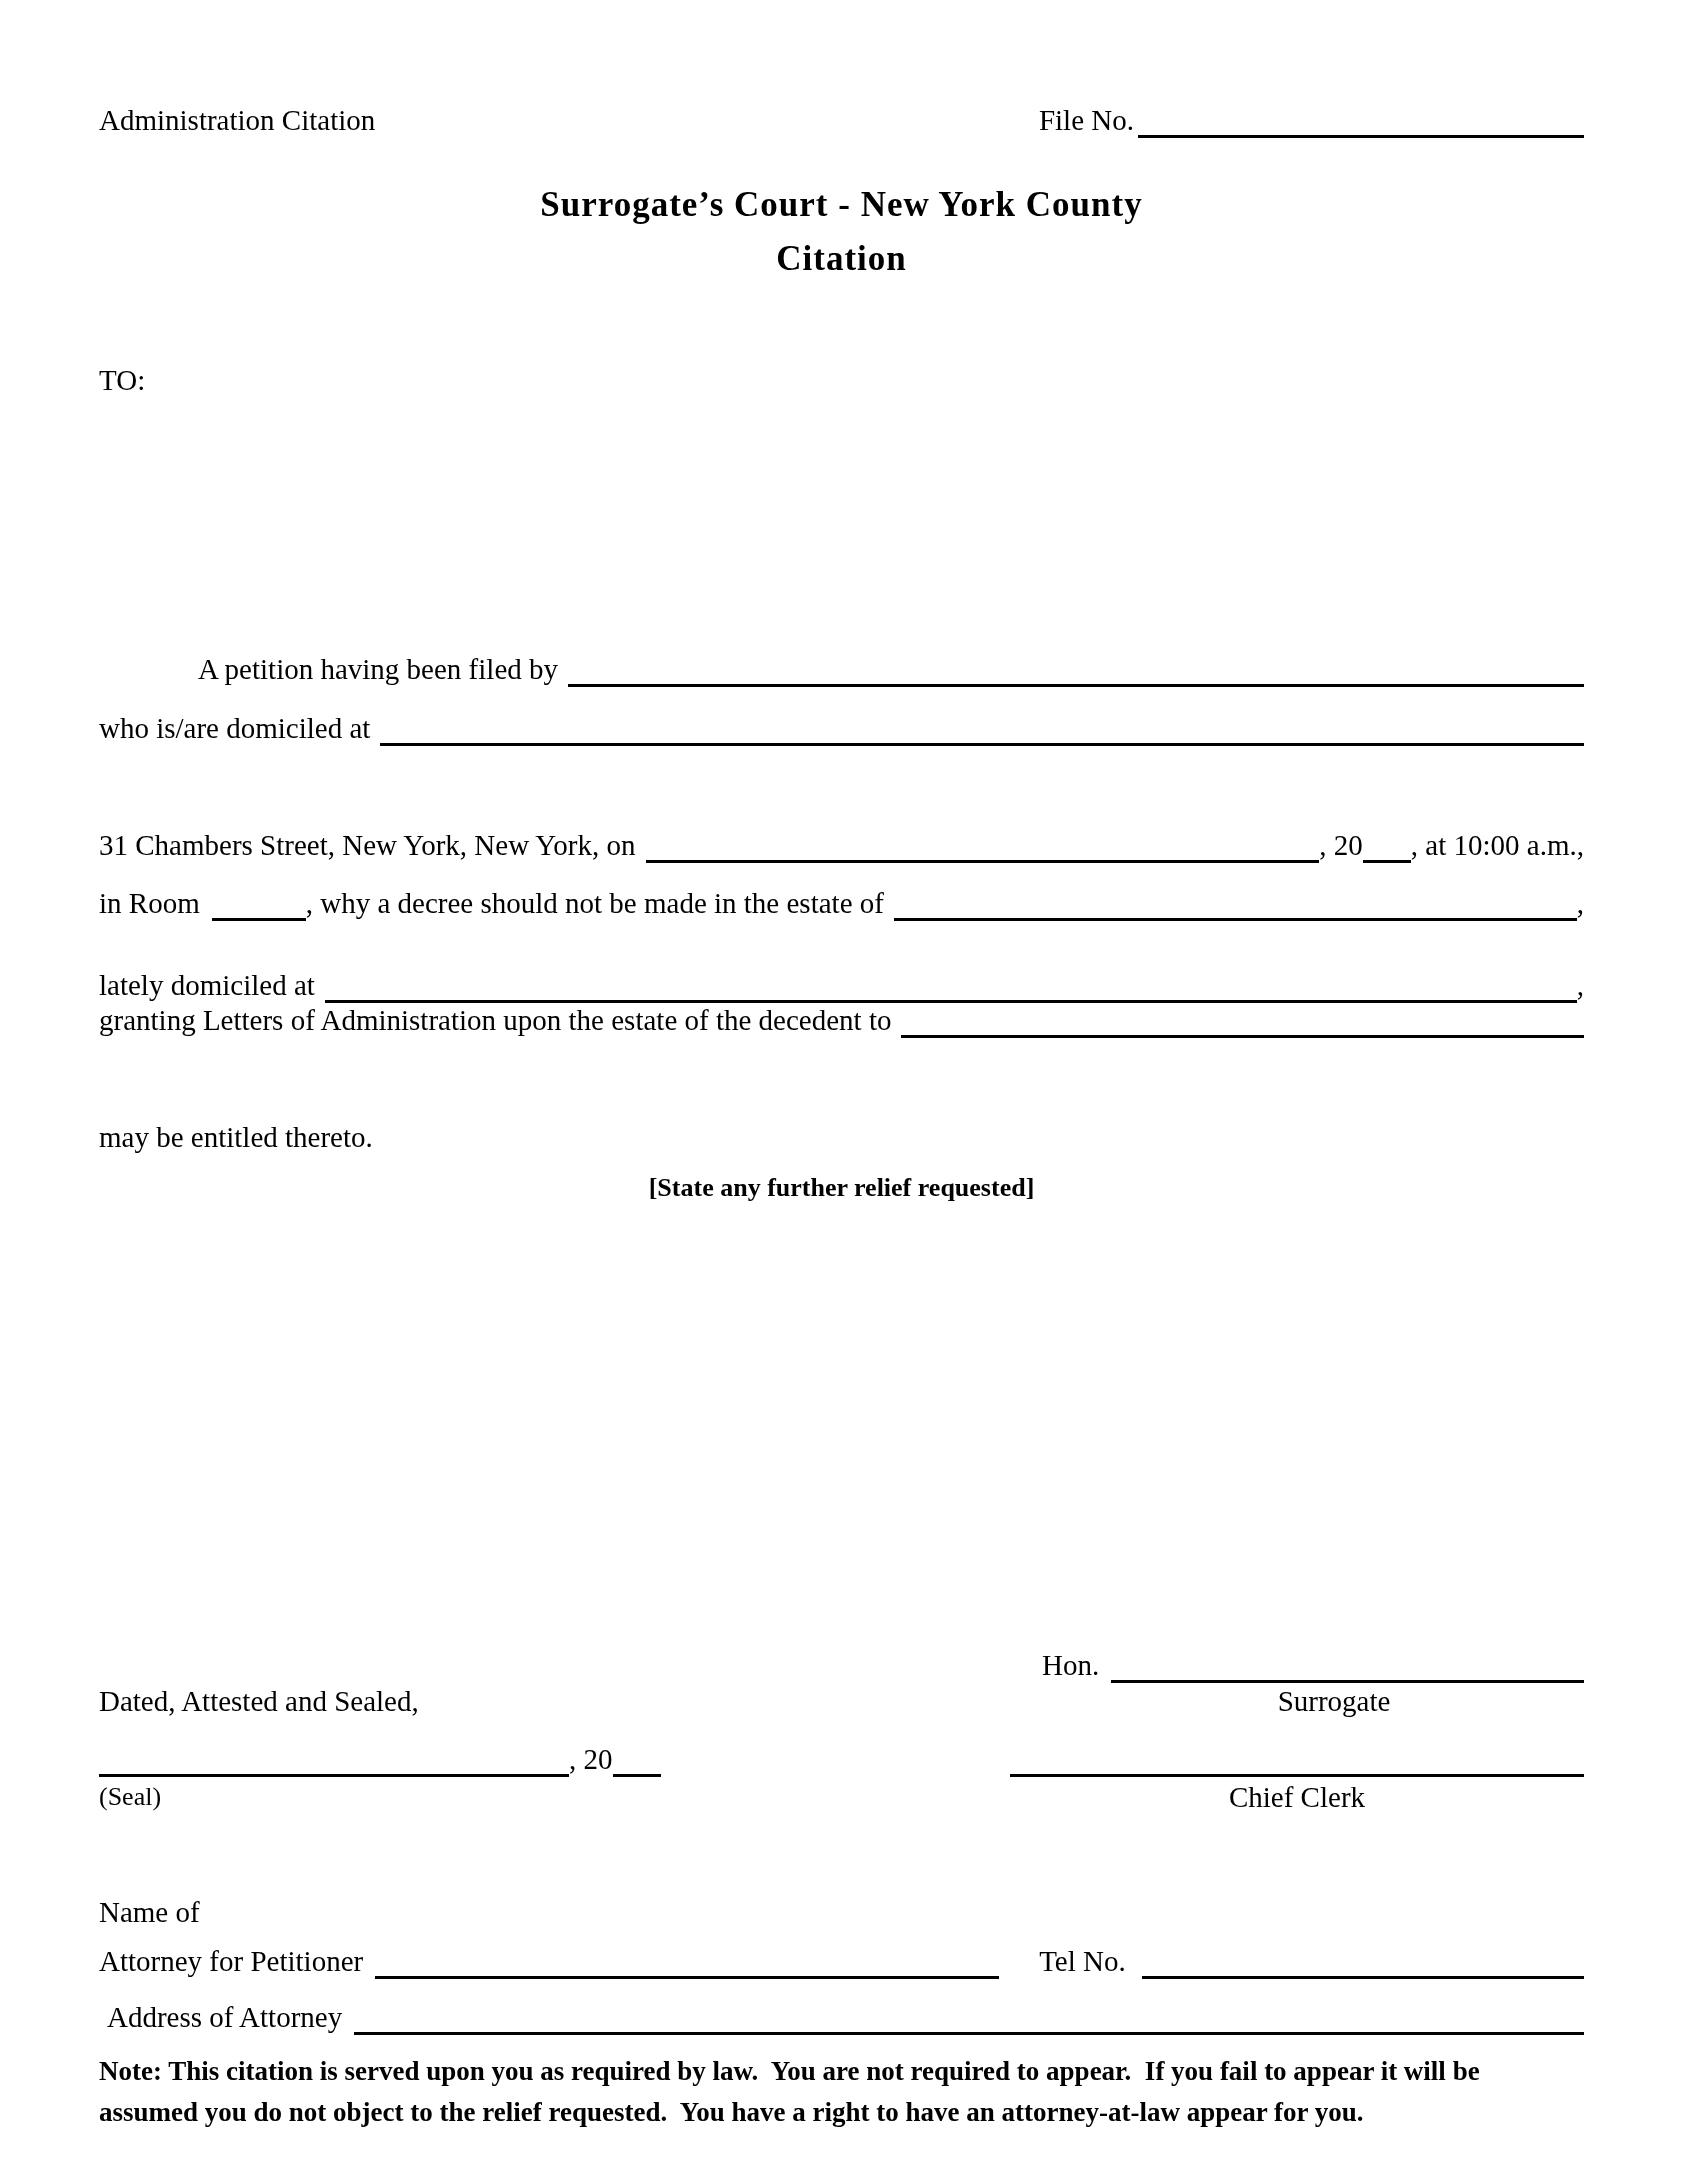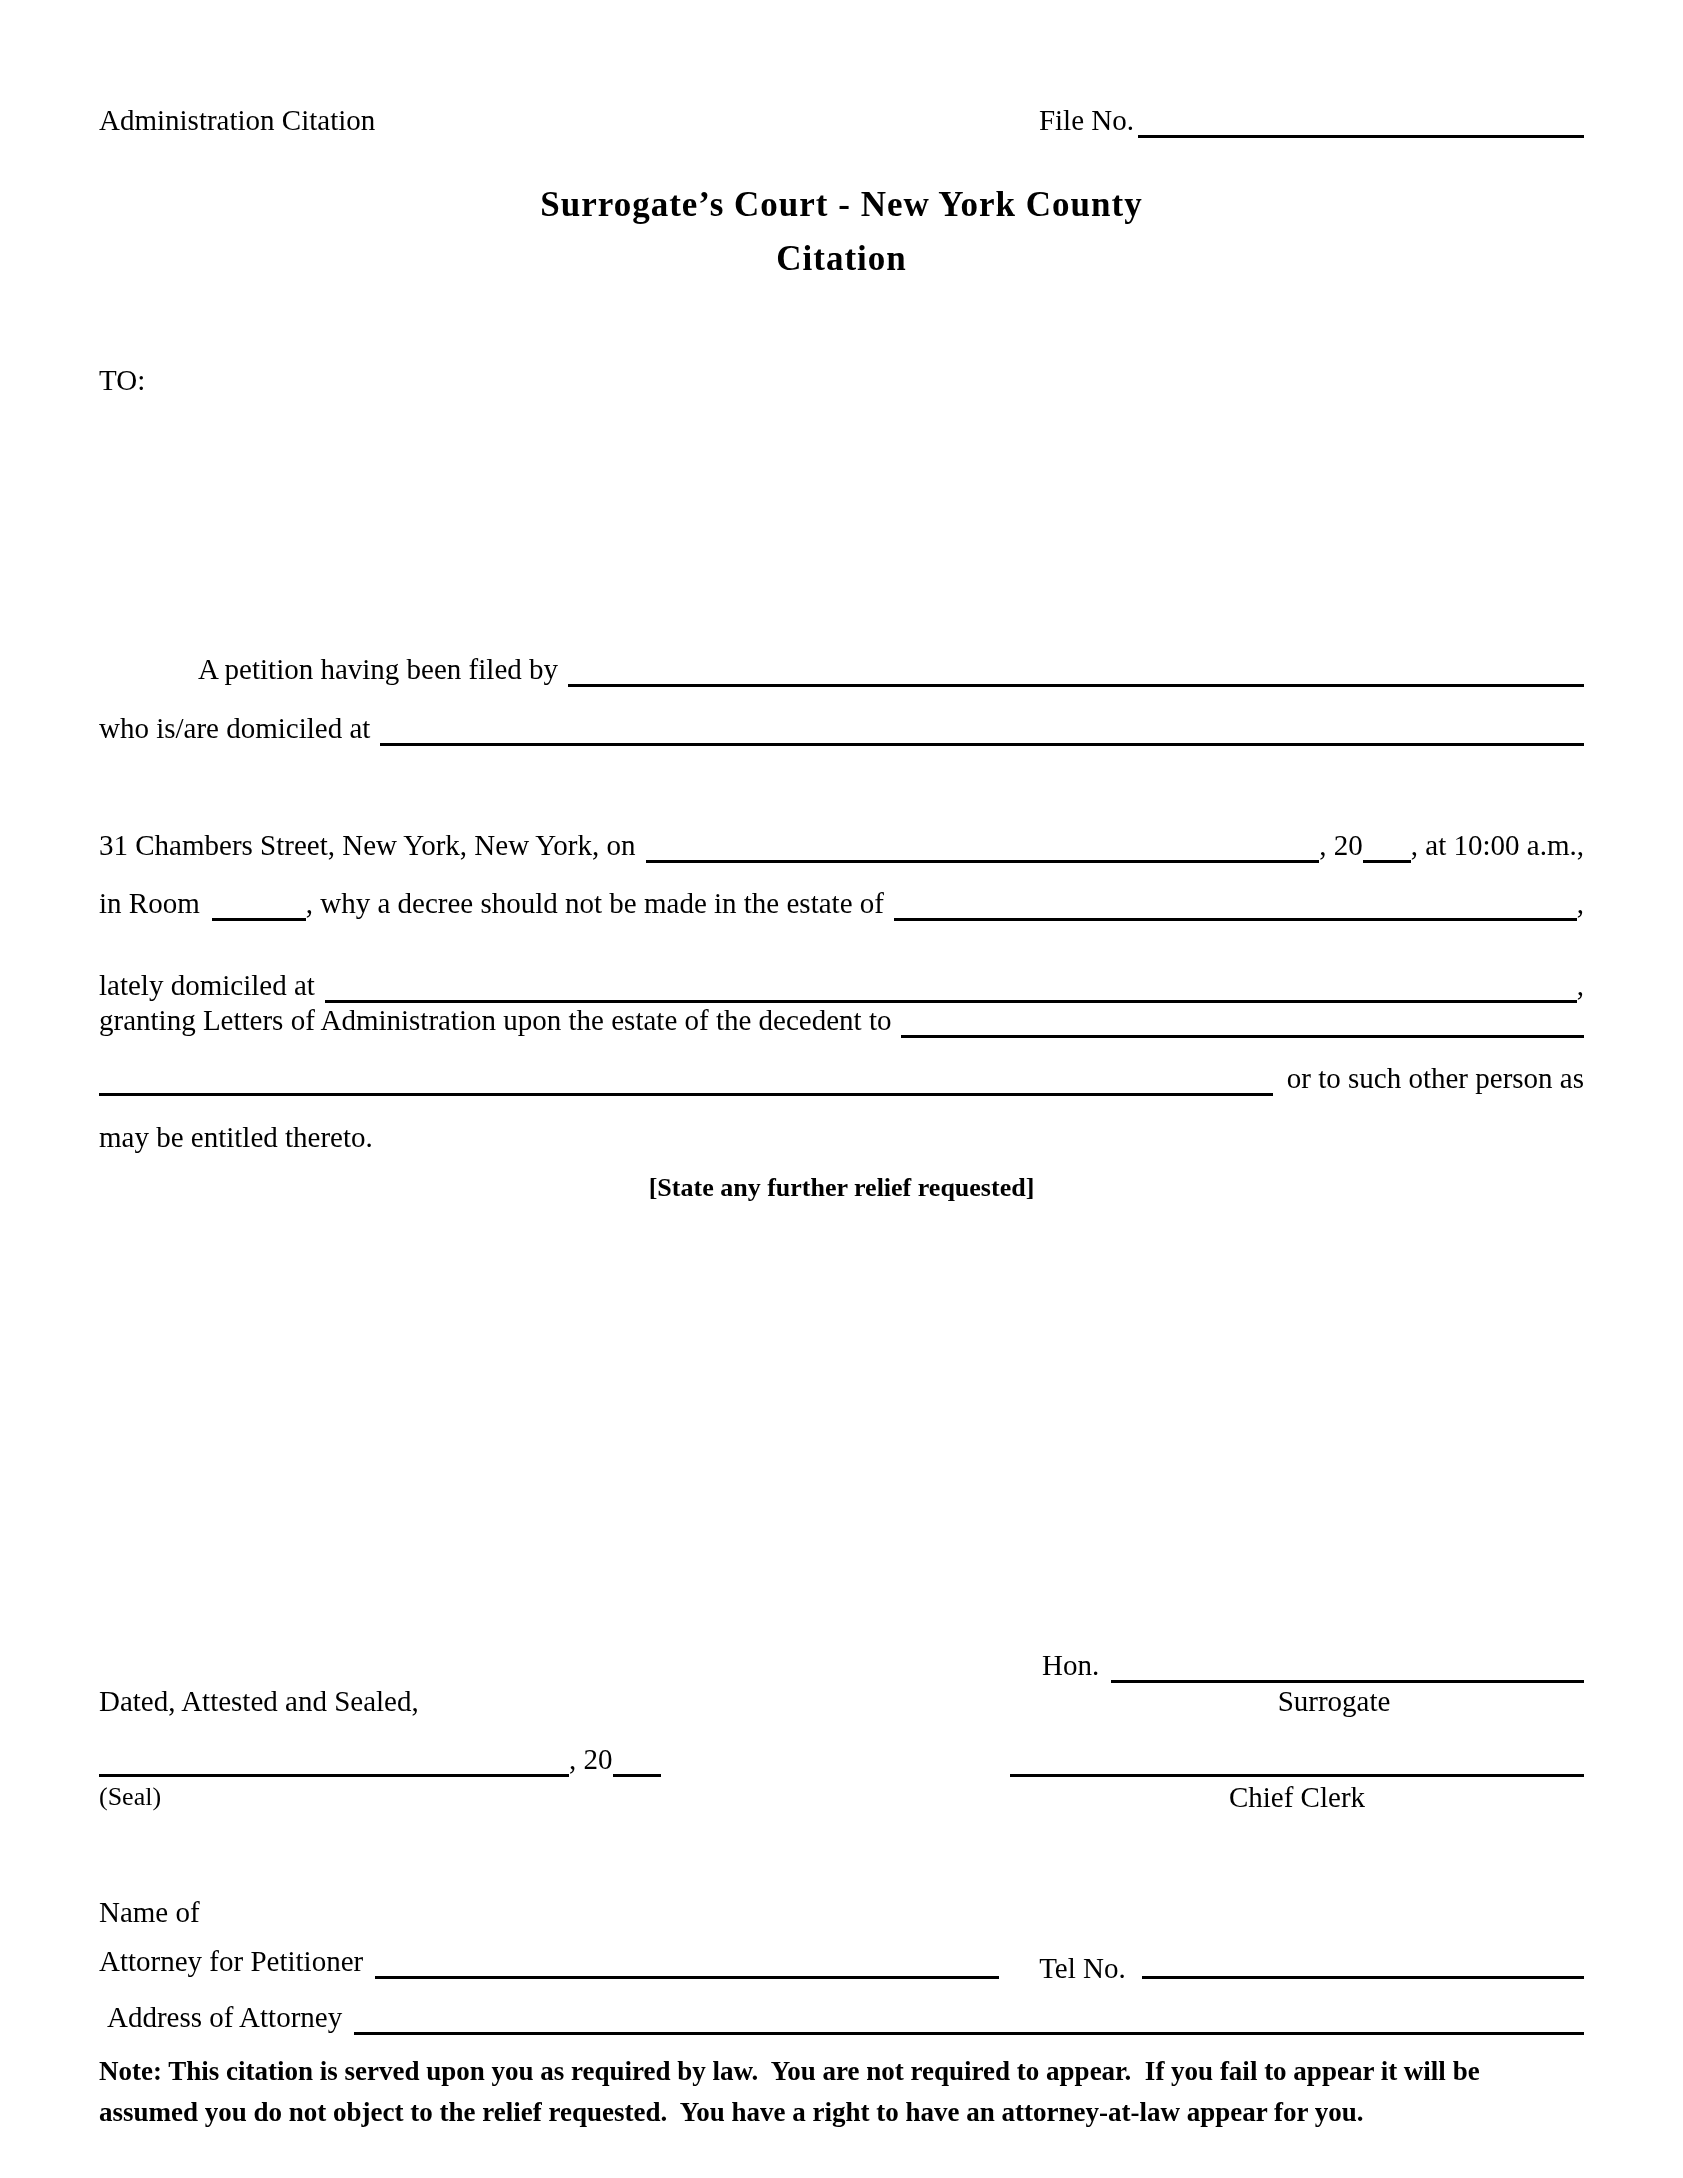--- a/index.html
+++ b/index.html
@@ -98,24 +98,20 @@
     <span class="t">lately domiciled at</span>
     <span class="blank fill" style="margin-left:10px;"></span>
     <span class="t">,</span>
   </div>
 
   <div class="line" style="top:1002px; left:99px; right:99px;">
     <span class="t">granting Letters of Administration upon the estate of the decedent to</span>
     <span class="blank fill" style="margin-left:10px;"></span>
   </div>
 
-  <div class="line" style="top:1060px; left:99px; right:99px;">
-    <span class="blank fill"></span>
-    <span class="t" style="padding-left:14px;">or to such other person as</span>
-  </div>
 
   <div class="line" style="top:1119px; left:99px;">
     <span class="t">may be entitled thereto.</span>
   </div>
 
   <div class="line bold center" style="top:1170px; left:99px; width:1485px; font-size:26px;">
     <span class="t">[State any further relief requested]</span>
   </div>
 
   <div class="line" style="top:1647px; left:1042px; right:99px;">
@@ -149,21 +145,21 @@
     <span class="t">Chief Clerk</span>
   </div>
 
   <div class="line" style="top:1894px; left:99px;">
     <span class="t">Name of</span>
   </div>
 
   <div class="line" style="top:1943px; left:99px; right:99px;">
     <span class="t">Attorney for Petitioner</span>
     <span class="blank" style="width:624px; margin-left:12px;"></span>
-    <span class="t" style="margin-left:40px; margin-right:16px;margin-top:7px;">Tel No.</span>
+    <span class="t" style="margin-left:40px; margin-right:16px;">Tel No.</span>
     <span class="blank fill"></span>
   </div>
 
   <div class="line" style="top:1999px; left:107px; right:99px;">
     <span class="t">Address of Attorney</span>
     <span class="blank fill" style="margin-left:12px;"></span>
   </div>
 
   <div class="note-block" style="top:2051px;">
     <span class="t">Note: This citation is served upon you as required by law.  You are not required to appear.  If you fail to appear it will be</span>

